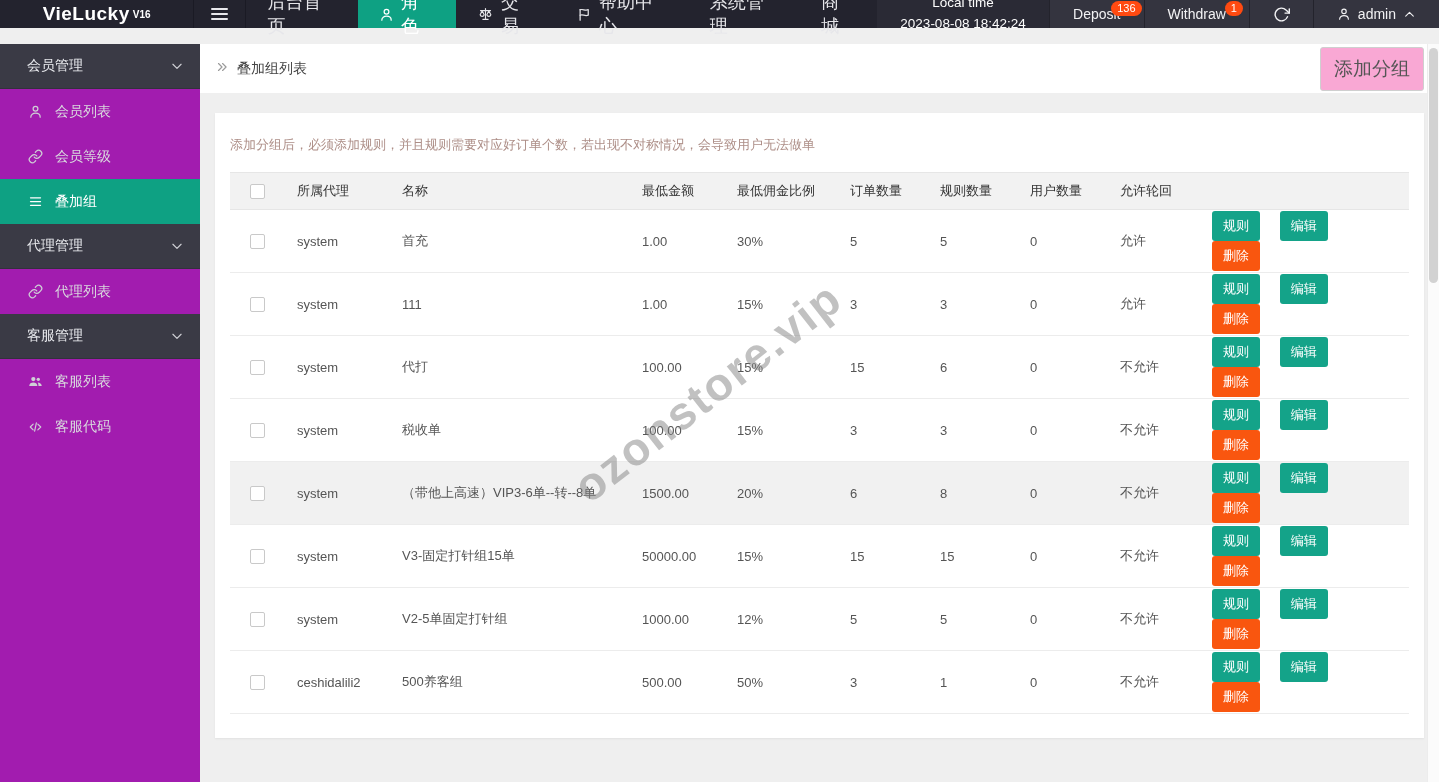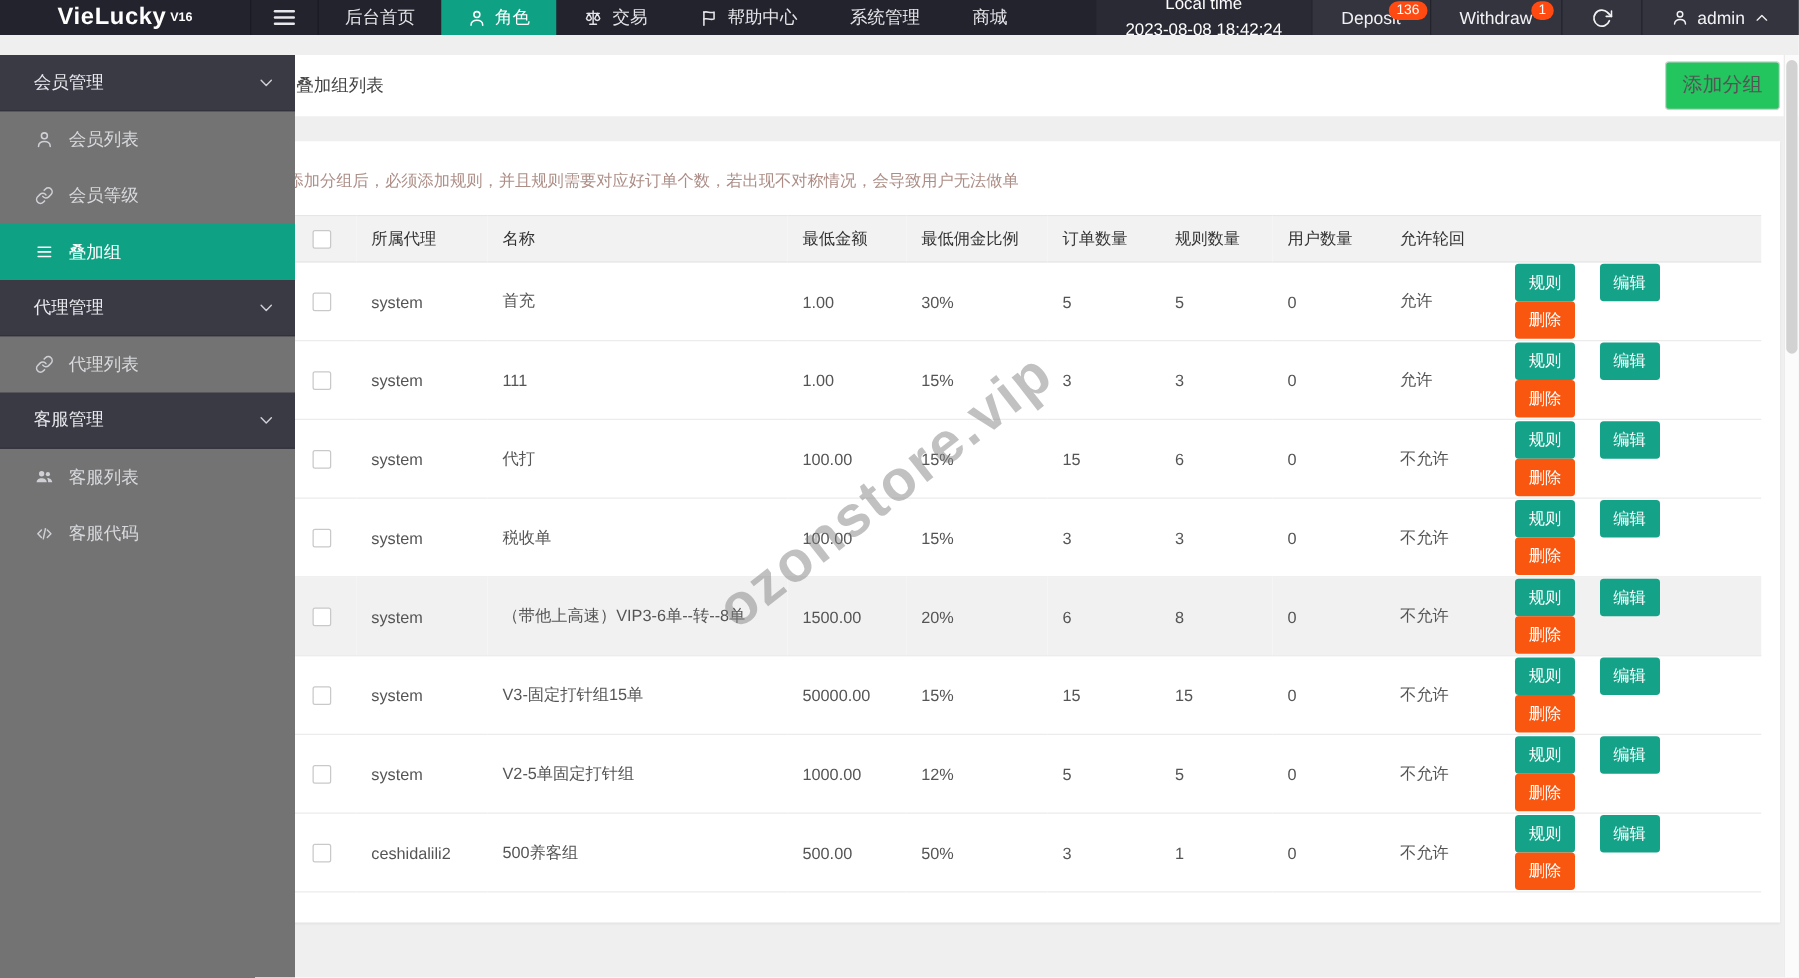--- a/index.html
+++ b/index.html
@@ -12,46 +12,46 @@
   svg { display:block; }
 
   
   .navbar { position:absolute; top:0; left:0; right:0; height:28px; background:#23232e; display:flex; align-items:stretch; z-index:30; }
   .logo { width:200px; display:flex; align-items:center; justify-content:center; color:#fff; }
   .logo .brand { font-size:19px; font-weight:bold; letter-spacing:.5px; }
   .logo sup { font-size:10px; font-weight:bold; margin-left:3px; }
   .nav-ham { width:55px; display:flex; align-items:center; justify-content:center; border-left:1px solid #1a1a24; border-right:1px solid #1a1a24; color:#e8e8ec; cursor:pointer; }
   .ham { width:17px; }
   .ham i { display:block; height:2px; background:#e8e8ec; margin:3px 0; border-radius:1px; }
-  .nav-item { display:flex; align-items:center; gap:7px; padding:0 21px; color:#e6e6ea; font-size:14px; cursor:pointer; }
+  .nav-item { display:flex; align-items:center; gap:7px; padding:0 21px; color:#e6e6ea; font-size:18px; cursor:pointer; }
   .nav-item.active { background:#0ea183; color:#fff; }
   .nav-spacer { flex:1; }
   .nav-time { background:#2a2a35; padding:0 20px; min-width:172px; display:flex; flex-direction:column; justify-content:center; align-items:center; color:#fdfdfd; font-size:13.5px; line-height:1.55; }
   .nav-cell { background:#34343f; border-left:1px solid #23232c; display:flex; align-items:center; justify-content:center; color:#f2f2f4; font-size:14px; position:relative; padding:0 23px; cursor:pointer; }
   .badge { position:absolute; top:1px; background:#ff4a11; color:#fff; font-size:11px; line-height:15px; border-radius:9px; padding:0 6px; min-width:17px; text-align:center; }
   .badge.b1 { right:2px; }
   .badge.b2 { right:6px; }
   .nav-user { gap:7px; }
 
   
-  .sidebar { position:absolute; top:44px; left:0; bottom:0; width:236px; background:#737373; z-index:20; }
+  .sidebar { position:absolute; top:44px; left:0; bottom:0; width:200px; background:#a21caf; z-index:20; }
   .side-item { height:45px; display:flex; align-items:center; padding:0 16px 0 27px; color:#d9dade; font-size:14px; cursor:pointer; position:relative; }
   .side-group { background:#3a3a45; color:#e9eaee; border-bottom:1px solid #32323c; }
   .side-group .chev { margin-left:auto; opacity:.85; }
   .side-sub { gap:11px; }
   .side-sub .sicon { width:17px; display:flex; justify-content:center; color:#cfd0d6; }
   .side-item.active { background:#0ea183; color:#fff; }
   .side-item.active .sicon { color:#fff; }
 
   
   .main { position:absolute; top:44px; left:200px; right:0; bottom:0; }
   .topbar { height:49px; background:#fff; display:flex; align-items:center; justify-content:space-between; padding:0 15px; }
   .crumb { display:flex; align-items:flex-start; gap:8px; color:#444; font-size:14px; }
   .crumb .dbl { color:#9a9a9a; }
-  .btn-add { background:#22c55e; border:1px solid #cfcfcf; border-radius:3px; color:#555; font-size:16px; padding:8px 13px; cursor:pointer; font-family:inherit; }
+  .btn-add { background:#f9a8d4; border:1px solid #cfcfcf; border-radius:3px; color:#555; font-size:19px; padding:8px 13px; cursor:pointer; font-family:inherit; }
   .content { padding:20px 15px 0 15px; }
   .card { background:#fff; position:relative; padding:15px 15px 24px 15px; box-shadow:0 1px 2px rgba(0,0,0,.06); overflow:hidden; }
   .hint { color:#ad8e87; font-size:13px; margin:8px 0 18px 0; }
 
   
   table { width:100%; border-collapse:collapse; table-layout:fixed; }
   col.c-cb{width:55px} col.c-agent{width:105px} col.c-name{width:240px} col.c-amt{width:95px}
   col.c-com{width:113px} col.c-ord{width:90px} col.c-rule{width:90px} col.c-usr{width:90px} col.c-loop{width:92px}
   thead th { background:#f2f2f2; border-top:1px solid #e6e6e6; border-bottom:1px solid #e6e6e6; height:37px; font-weight:normal; font-size:13px; color:#333; text-align:left; padding-left:12px; }
   tbody td { height:49px; border-bottom:1px solid #ececec; font-size:13px; color:#555; text-align:left; padding-left:12px; }

